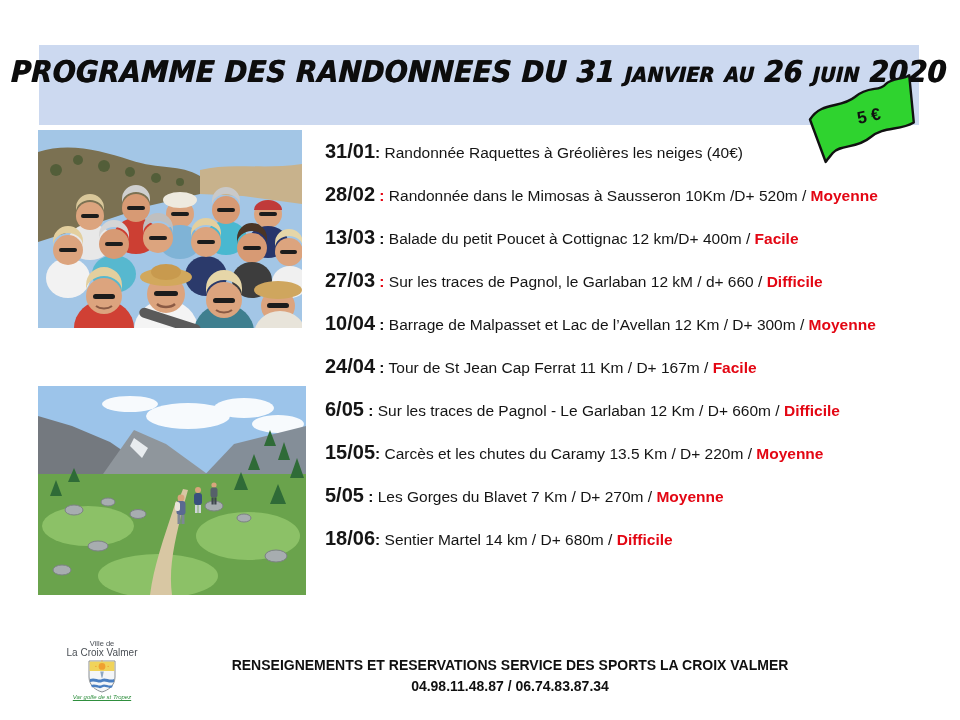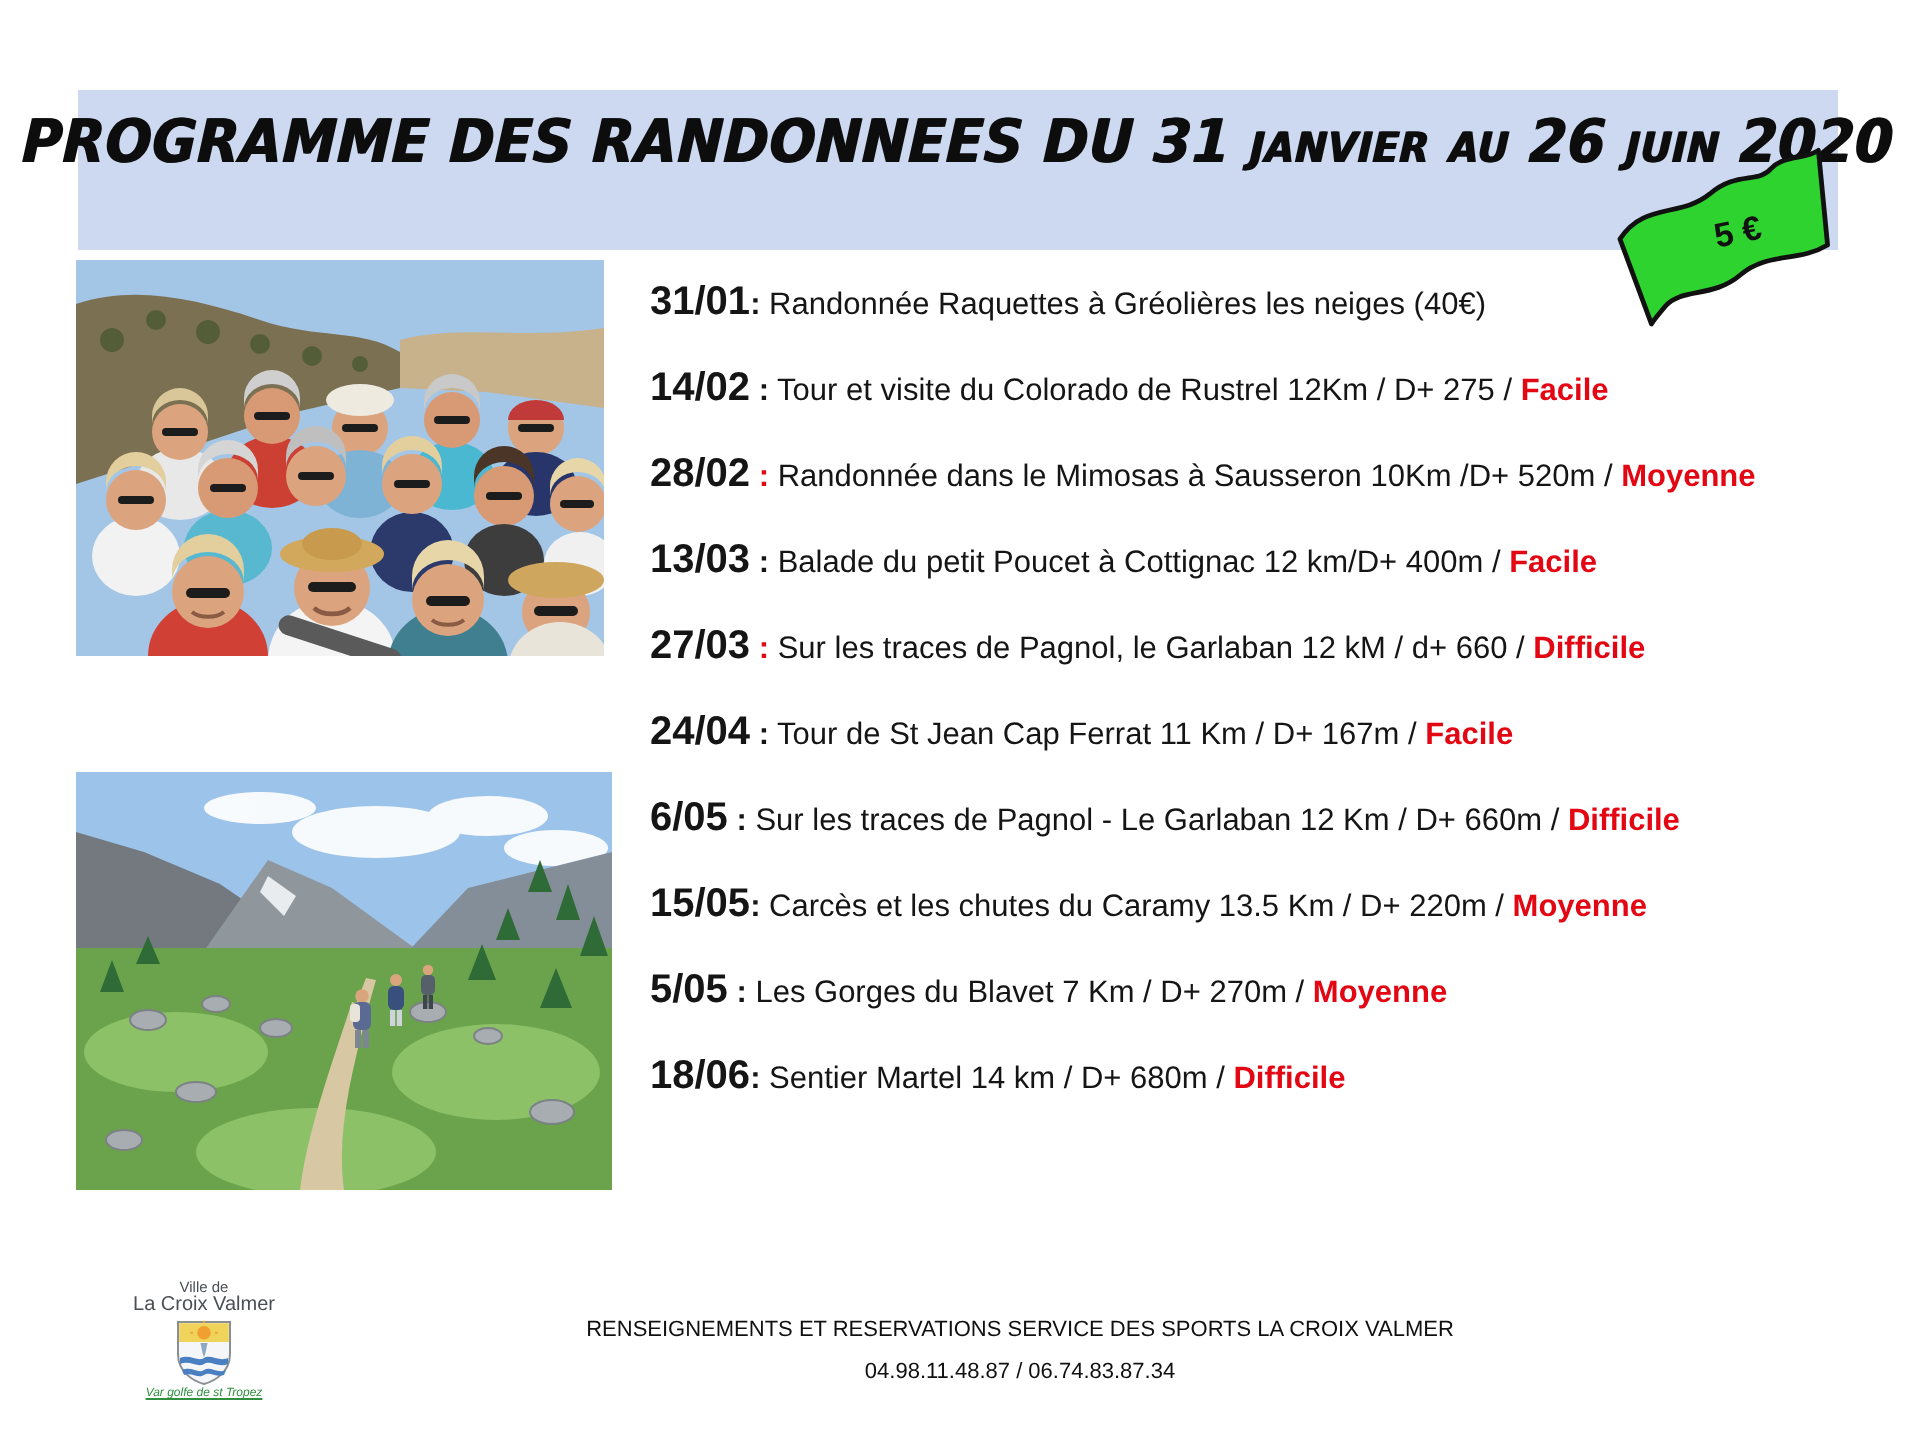--- a/index.html
+++ b/index.html
@@ -52,21 +52,21 @@
     font-size:15.5px;line-height:20.5px;margin-bottom:20.5px;color:#151515;
   }
   .hike-date{font-weight:700;font-size:20px;}
   .hike-colon{font-weight:700;}
   .hike-colon.red{color:#e30613;}
   .hike-diff{font-weight:700;color:#e30613;}
 
   
   .footer-text{
     position:absolute;left:160px;top:655px;width:700px;
-    text-align:center;font-weight:400;font-size:11px;line-height:21px;color:#101010;
+    text-align:center;font-weight:700;font-size:14px;line-height:21px;color:#101010;
   }
   .town-logo{
     position:absolute;left:56px;top:640px;width:92px;
     text-align:center;color:#4a4f55;
   }
   .town-logo .l1{font-size:7.5px;line-height:8px;}
   .town-logo .l2{font-size:10px;line-height:9px;}
   .town-logo svg{display:block;margin:2px auto 1px auto;}
   .town-logo .tagline{
     font-size:6px;color:#2f8f3e;font-style:italic;
@@ -234,24 +234,24 @@
         <circle cx="176" cy="99" r="2.6" fill="#d8a57c"></circle>
           <rect x="172.5" y="101.5" width="7" height="10" rx="2.5" fill="#56606a"></rect>
           <rect x="173.5" y="111.5" width="2.2" height="7" fill="#3e454d"></rect>
           <rect x="176.3" y="111.5" width="2.2" height="7" fill="#3e454d"></rect>
       </g>
     </svg>
   </div>
 
   <div class="hike-list" id="hike-list">
       <div class="hike-row"><span class="hike-date">31/01</span><span class="hike-colon">:</span><span class="hike-desc"> Randonnée Raquettes à Gréolières les neiges (40€)</span></div>
-      <div class="hike-row"><span class="hike-date">14/02</span><span class="hike-colon"> :</span><span class="hike-desc"> Tour et visite du Colorado de Rustrel 12Km / D+ 275 / </span><span class="hike-diff">Facile</span></div>
       <div class="hike-row"><span class="hike-date">28/02</span><span class="hike-colon red"> :</span><span class="hike-desc"> Randonnée dans le Mimosas à Sausseron 10Km /D+ 520m / </span><span class="hike-diff">Moyenne</span></div>
       <div class="hike-row"><span class="hike-date">13/03</span><span class="hike-colon"> :</span><span class="hike-desc"> Balade du petit Poucet à Cottignac 12 km/D+ 400m / </span><span class="hike-diff">Facile</span></div>
       <div class="hike-row"><span class="hike-date">27/03</span><span class="hike-colon red"> :</span><span class="hike-desc"> Sur les traces de Pagnol, le Garlaban 12 kM / d+ 660 / </span><span class="hike-diff">Difficile</span></div>
+      <div class="hike-row"><span class="hike-date">10/04</span><span class="hike-colon"> :</span><span class="hike-desc"> Barrage de Malpasset et Lac de l’Avellan 12 Km / D+ 300m / </span><span class="hike-diff">Moyenne</span></div>
       <div class="hike-row"><span class="hike-date">24/04</span><span class="hike-colon"> :</span><span class="hike-desc"> Tour de St Jean Cap Ferrat 11 Km / D+ 167m / </span><span class="hike-diff">Facile</span></div>
       <div class="hike-row"><span class="hike-date">6/05</span><span class="hike-colon"> :</span><span class="hike-desc"> Sur les traces de Pagnol - Le Garlaban 12 Km / D+ 660m / </span><span class="hike-diff">Difficile</span></div>
       <div class="hike-row"><span class="hike-date">15/05</span><span class="hike-colon">:</span><span class="hike-desc"> Carcès et les chutes du Caramy 13.5 Km / D+ 220m / </span><span class="hike-diff">Moyenne</span></div>
       <div class="hike-row"><span class="hike-date">5/05</span><span class="hike-colon"> :</span><span class="hike-desc"> Les Gorges du Blavet 7 Km / D+ 270m / </span><span class="hike-diff">Moyenne</span></div>
       <div class="hike-row"><span class="hike-date">18/06</span><span class="hike-colon">:</span><span class="hike-desc"> Sentier Martel 14 km / D+ 680m / </span><span class="hike-diff">Difficile</span></div>
     </div>
 
   <div class="town-logo">
     <div class="l1">Ville de</div>
     <div class="l2">La Croix Valmer</div>

